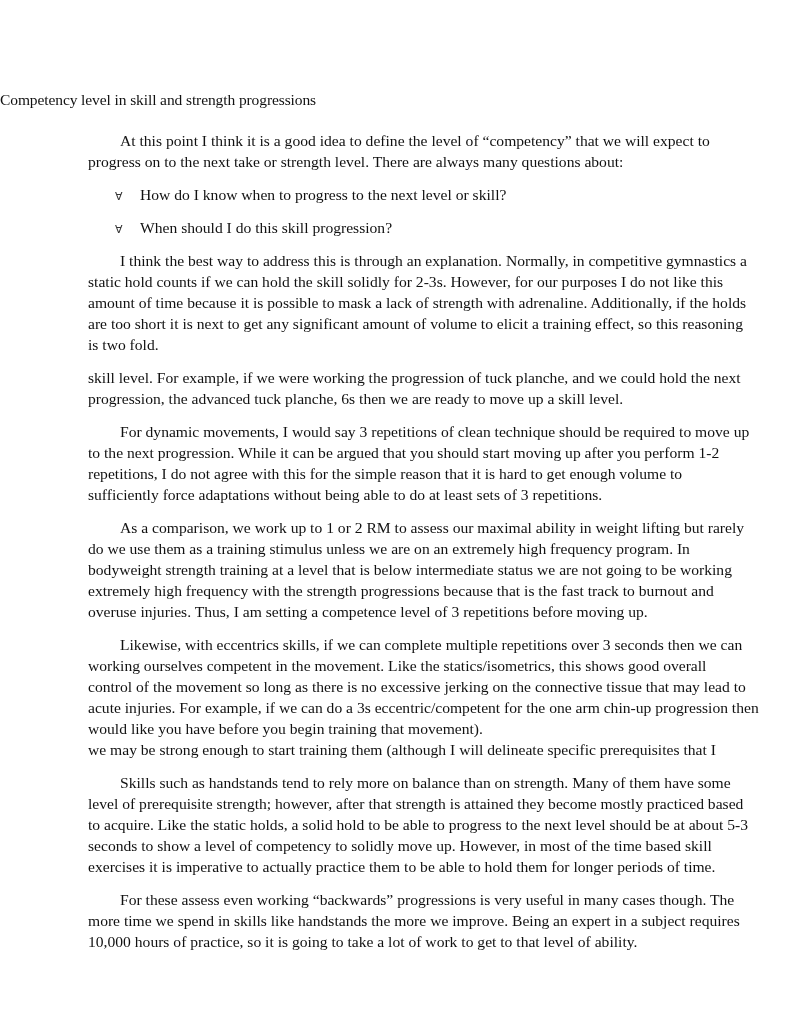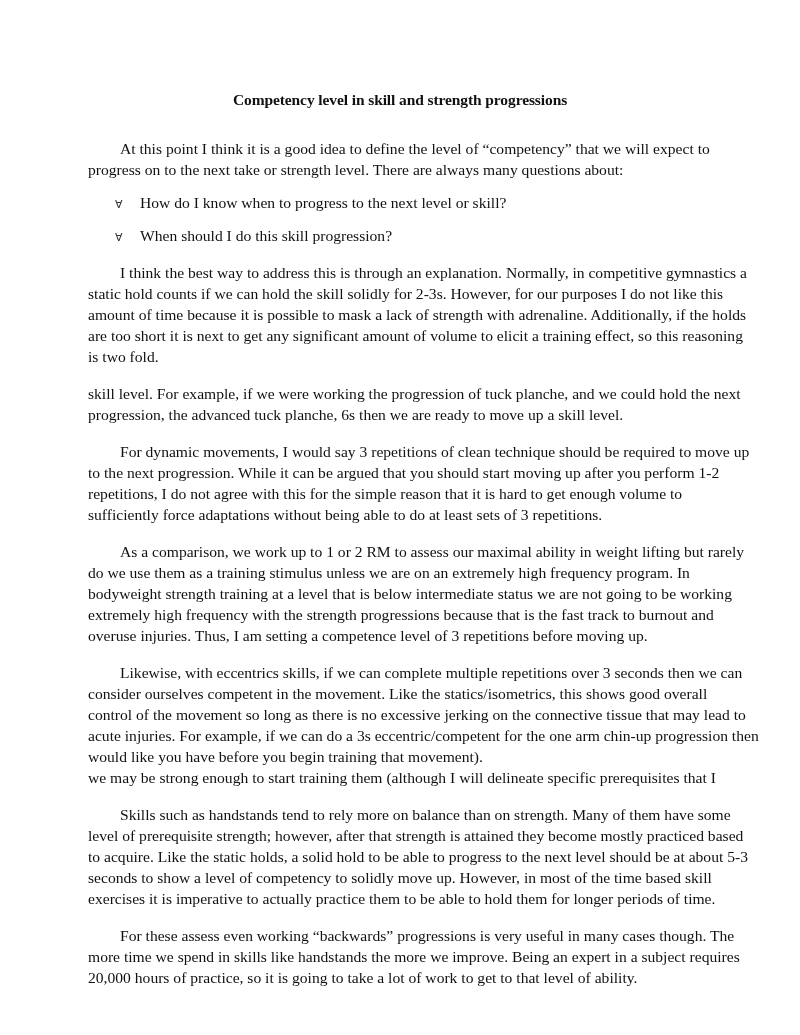--- a/index.html
+++ b/index.html
@@ -18,36 +18,36 @@
     .page {
       position: absolute;
       left: 0; top: 0;
       width: 800px; height: 1035px;
       background: #ffffff;
     }
     .title {
       position: absolute;
       left: 0; right: 0;
       top: 90px;
-      text-align: center;
-      font-weight: bold;
+      text-align: left;
+      font-weight: normal;
       font-size: 15.5px;
       line-height: 20px;
       letter-spacing: -0.1px;
     }
     .body {
       position: absolute;
       left: 88px;
       top: 122px;
       width: 672px;
       font-size: 15.6px;
       line-height: 21px;
     }
     .para {
-      margin: 16px 0 12px 0;
+      margin: 8px 0 12px 0;
     }
     .line {
       display: block;
       white-space: nowrap;
       height: 21px;
     }
     .line.first {
       padding-left: 32px;
     }
     .bullets {
@@ -115,33 +115,33 @@
         </div>
         <div class="para">
           <span class="line first">As a comparison, we work up to 1 or 2 RM to assess our maximal ability in weight lifting but rarely</span>
           <span class="line">do we use them as a training stimulus unless we are on an extremely high frequency program. In</span>
           <span class="line">bodyweight strength training at a level that is below intermediate status we are not going to be working</span>
           <span class="line">extremely high frequency with the strength progressions because that is the fast track to burnout and</span>
           <span class="line">overuse injuries. Thus, I am setting a competence level of 3 repetitions before moving up.</span>
         </div>
         <div class="para">
           <span class="line first">Likewise, with eccentrics skills, if we can complete multiple repetitions over 3 seconds then we can</span>
-          <span class="line">consider ourselves competent in the movement. Like the statics/isometrics, this shows good overall</span>
+          <span class="line">working ourselves competent in the movement. Like the statics/isometrics, this shows good overall</span>
           <span class="line">control of the movement so long as there is no excessive jerking on the connective tissue that may lead to</span>
           <span class="line">acute injuries. For example, if we can do a 3s eccentric/competent for the one arm chin-up progression then</span>
           <span class="line">would like you have before you begin training that movement).</span>
           <span class="line">we may be strong enough to start training them (although I will delineate specific prerequisites that I</span>
         </div>
         <div class="para">
           <span class="line first">Skills such as handstands tend to rely more on balance than on strength. Many of them have some</span>
           <span class="line">level of prerequisite strength; however, after that strength is attained they become mostly practiced based</span>
           <span class="line">to acquire. Like the static holds, a solid hold to be able to progress to the next level should be at about 5-3</span>
           <span class="line">seconds to show a level of competency to solidly move up. However, in most of the time based skill</span>
           <span class="line">exercises it is imperative to actually practice them to be able to hold them for longer periods of time.</span>
         </div>
         <div class="para">
           <span class="line first">For these assess even working “backwards” progressions is very useful in many cases though. The</span>
           <span class="line">more time we spend in skills like handstands the more we improve. Being an expert in a subject requires</span>
-          <span class="line">20,000 hours of practice, so it is going to take a lot of work to get to that level of ability.</span>
+          <span class="line">10,000 hours of practice, so it is going to take a lot of work to get to that level of ability.</span>
         </div>
       </div>
   </div>
 </div>
 
 </body></html>

